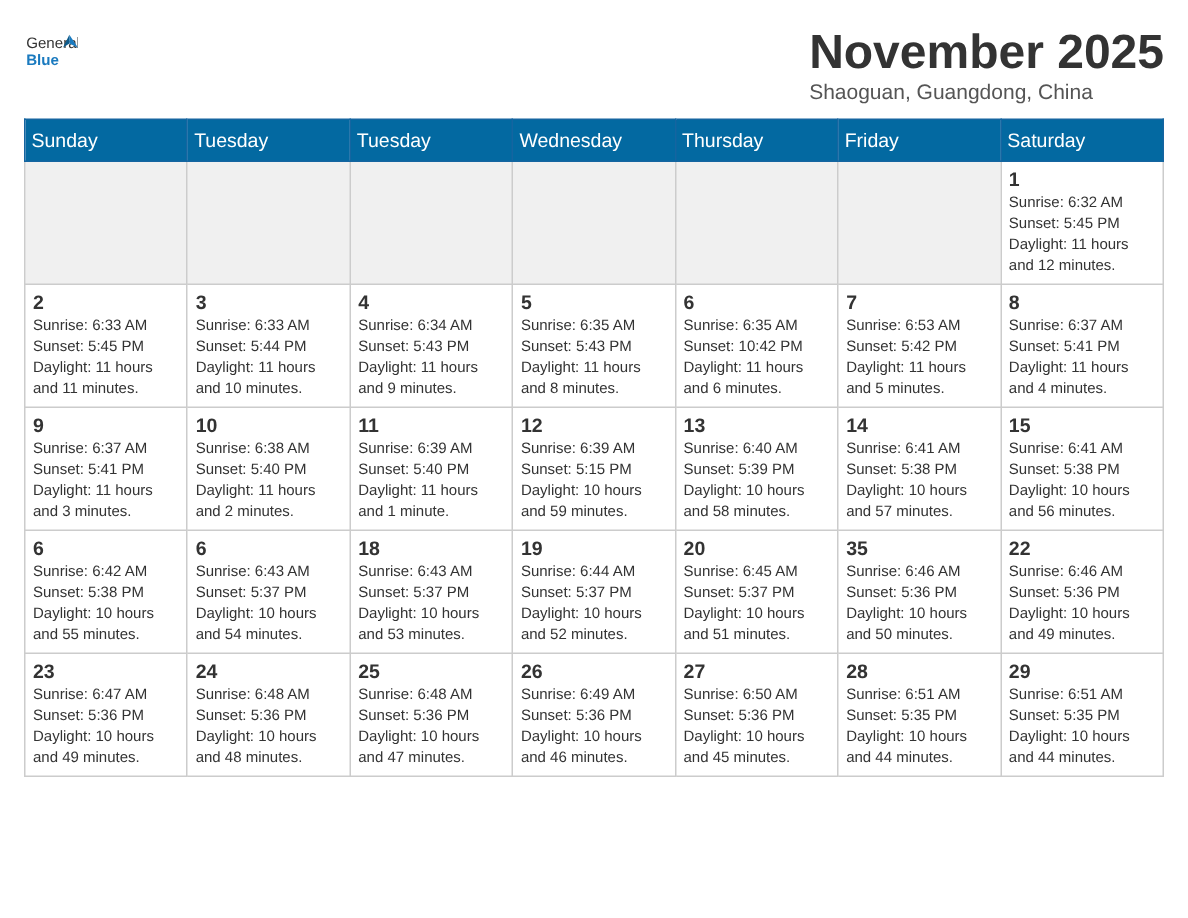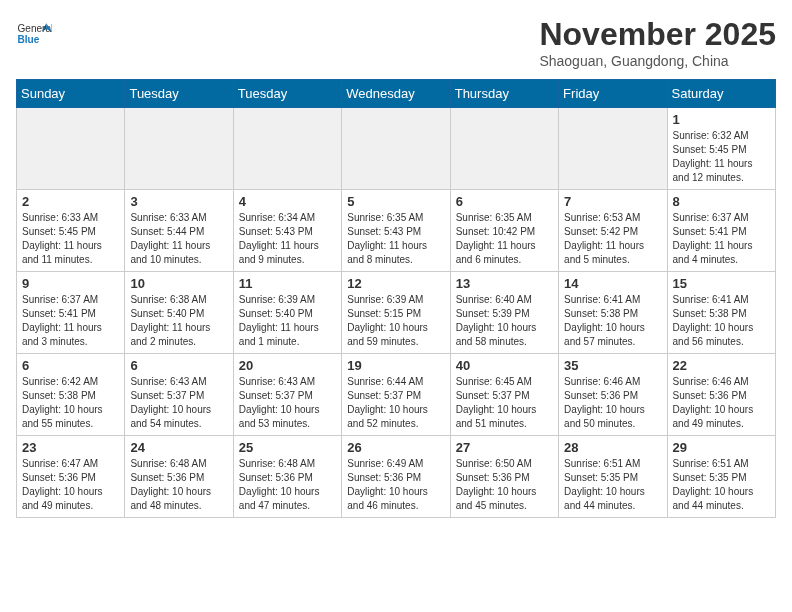--- a/index.html
+++ b/index.html
@@ -216,33 +216,33 @@
 Sunset: 5:38 PM
 Daylight: 10 hours and 55 minutes.</div>
         </td>
         <td>
           <span class="day-number">6</span>
           <div class="day-info">Sunrise: 6:43 AM
 Sunset: 5:37 PM
 Daylight: 10 hours and 54 minutes.</div>
         </td>
         <td>
-          <span class="day-number">20</span>
+          <span class="day-number">18</span>
           <div class="day-info">Sunrise: 6:43 AM
 Sunset: 5:37 PM
 Daylight: 10 hours and 53 minutes.</div>
         </td>
         <td>
           <span class="day-number">19</span>
           <div class="day-info">Sunrise: 6:44 AM
 Sunset: 5:37 PM
 Daylight: 10 hours and 52 minutes.</div>
         </td>
         <td>
-          <span class="day-number">40</span>
+          <span class="day-number">20</span>
           <div class="day-info">Sunrise: 6:45 AM
 Sunset: 5:37 PM
 Daylight: 10 hours and 51 minutes.</div>
         </td>
         <td>
           <span class="day-number">35</span>
           <div class="day-info">Sunrise: 6:46 AM
 Sunset: 5:36 PM
 Daylight: 10 hours and 50 minutes.</div>
         </td>

